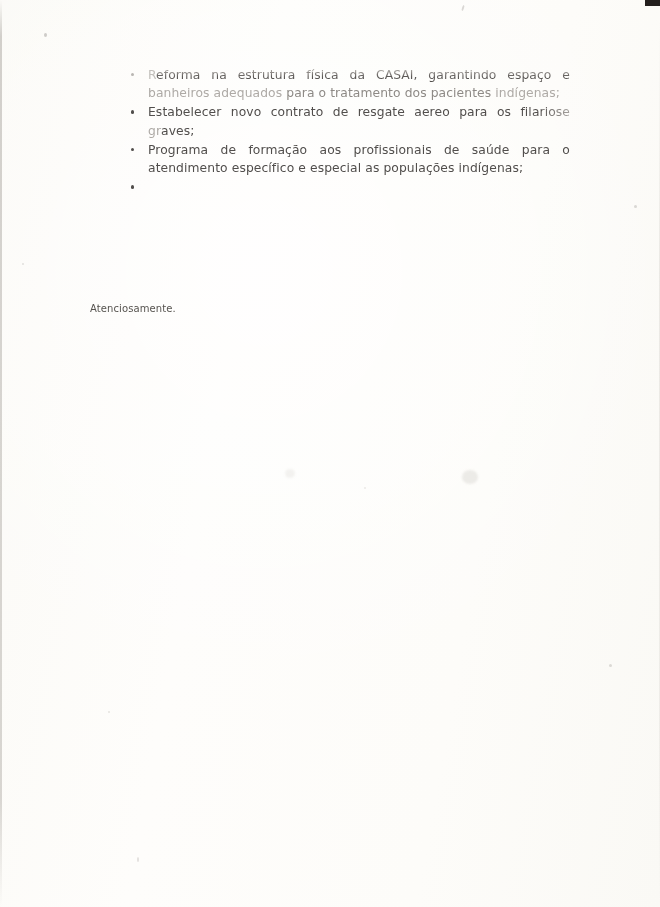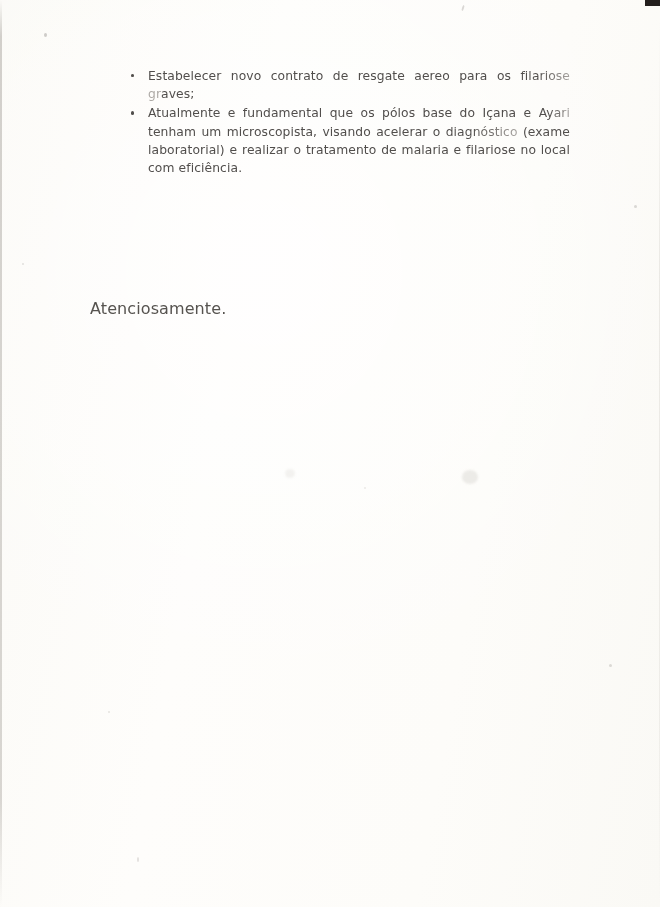--- a/index.html
+++ b/index.html
@@ -118,21 +118,21 @@
     background: linear-gradient(180deg, #bdbab6 0%, #85817e 38%, #5b5856 62%, #514e4c 100%);
     -webkit-background-clip: text;
     background-clip: text;
     color: transparent;
   }
 
   .closing {
     position: absolute;
     left: 90px;
     top: 300px;
-    font-size: 16px;
+    font-size: 10px;
     line-height: 18px;
     color: #56534f;
     letter-spacing: 0.1px;
   }
 
   
   .speck {
     position: absolute;
     border-radius: 50%;
     pointer-events: none;
@@ -163,31 +163,35 @@
   <div class="speck" style="left:137px; top:857px; width:2px; height:5px;  background:rgba(183,179,175,0.38);"></div>
   <div class="speck" style="left:364px; top:487px; width:2px; height:2px;  background:rgba(196,192,188,0.32);"></div>
   <div class="smudge" style="left:462px; top:470px; width:16px; height:14px; background:rgba(198,194,190,0.30);"></div>
   <div class="smudge" style="left:285px; top:469px; width:10px; height:9px;  background:rgba(205,201,197,0.22);"></div>
 
   <div class="content">
     <ul class="bullet-list">
 
       <li class="bullet-item faint-marker">
         <span class="marker"></span>
+        <span><span class="ink-fade-strong">R</span><span class="band-fade">eforma na estrutura física da CASAI, garantindo espaço e </span><span class="ink-fade">banheiros adequados</span><span class="ink-fade-soft"> para o tratamento dos pacientes </span><span class="ink-fade">indígenas;</span></span>
       </li>
 
       <li class="bullet-item">
         <span class="marker"></span>
         <span>Estabelecer novo contrato de resgate aereo para os <span class="fade-right">filariose</span> <span class="ink-fade">gr</span>aves;</span>
       </li>
 
+      <li class="bullet-item">
+        <span class="marker"></span>
+        <span>Programa de formação aos profissionais de saúde para o atendimento específico e especial as populações indígenas;</span>
+      </li>
 
       <li class="bullet-item">
         <span class="marker"></span>
-        <span>Atualmente e fundamental que os pólos base do Içana e <span class="fade-right">Ayari</span> tenham um microscopista, visando acelerar o <span class="fade-right">diagnóstico</span> (exame laboratorial) e realizar o tratamento de malaria e filariose no local com eficiência.</span>
       </li>
 
     </ul>
   </div>
 
   <div class="closing">Atenciosamente.</div>
 
 </div>
 
 </body></html>

